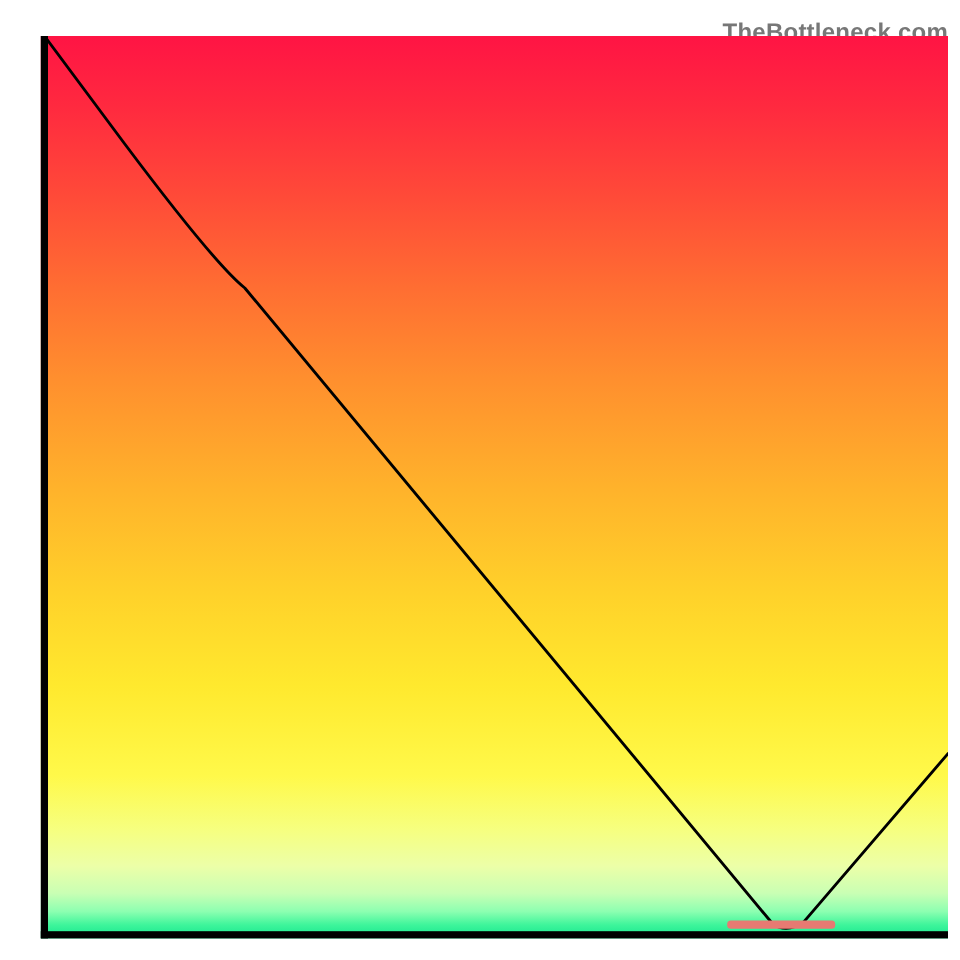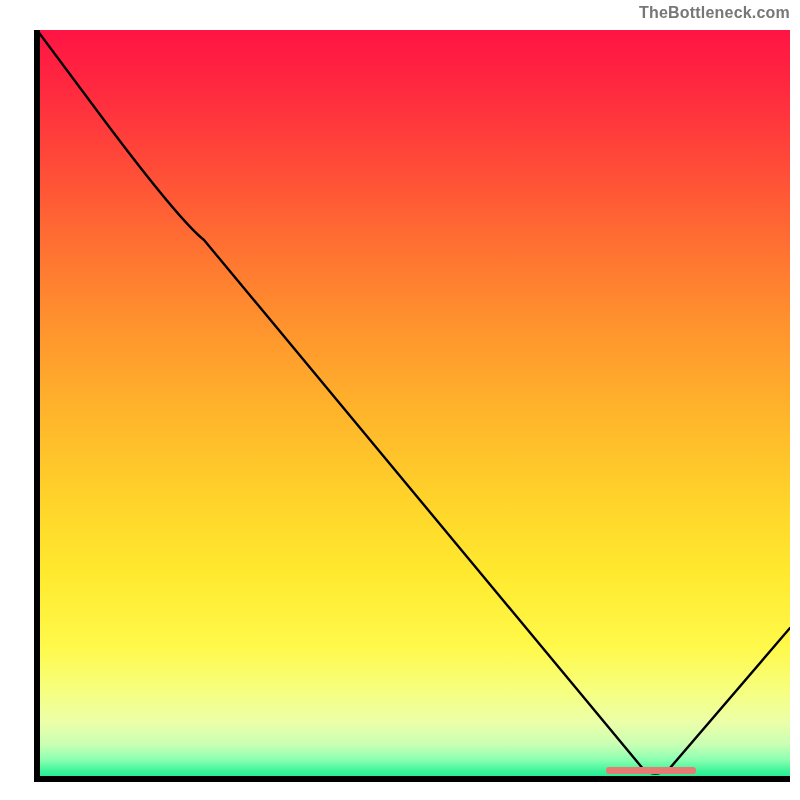--- a/index.html
+++ b/index.html
@@ -11,24 +11,24 @@
     font-family: Arial, Helvetica, sans-serif;
     overflow: hidden;
   }
   .wrap {
     position: relative;
     width: 800px;
     height: 800px;
   }
   .watermark {
     position: absolute;
-    top: 4px;
+    top: 16px;
     right: 10px;
     color: #777777;
-    font-size: 16px;
+    font-size: 20px;
     font-weight: 600;
     letter-spacing: 0.2px;
     user-select: none;
   }
   .plot {
     position: absolute;
     left: 34px;
     top: 30px;
     width: 756px;
     height: 752px;

